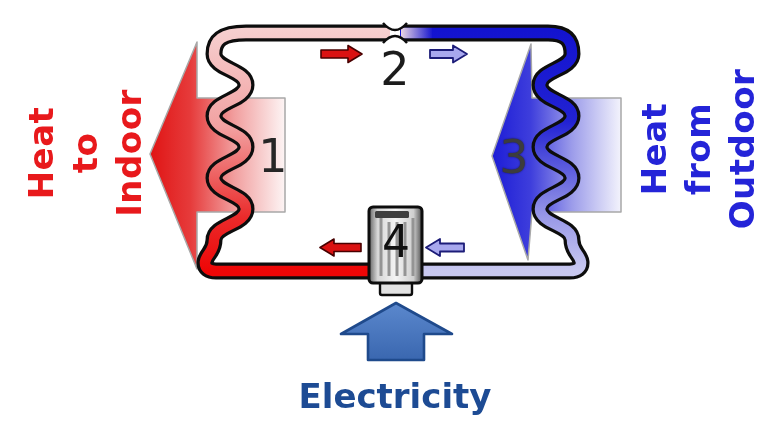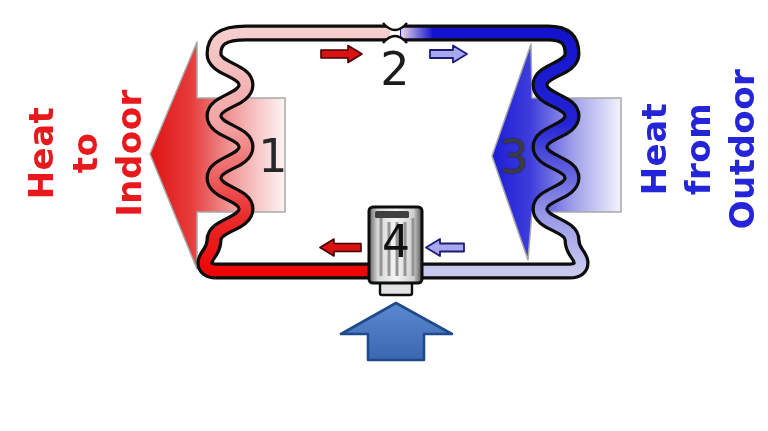--- a/index.html
+++ b/index.html
@@ -158,13 +158,14 @@
     <span>Heat</span>
     <span>from</span>
     <span>Outdoor</span>
   </div>
 
   <div class="num num1">1</div>
   <div class="num num2">2</div>
   <div class="num num3">3</div>
   <div class="num num4">4</div>
 
+  <div class="elec-label">Electricity</div>
 </div>
 
 </body></html>

